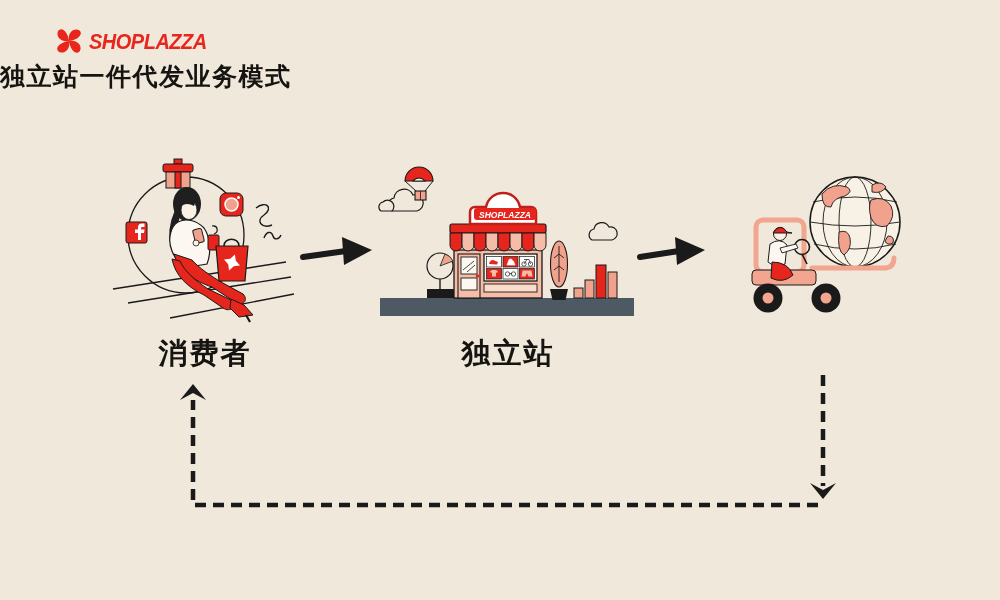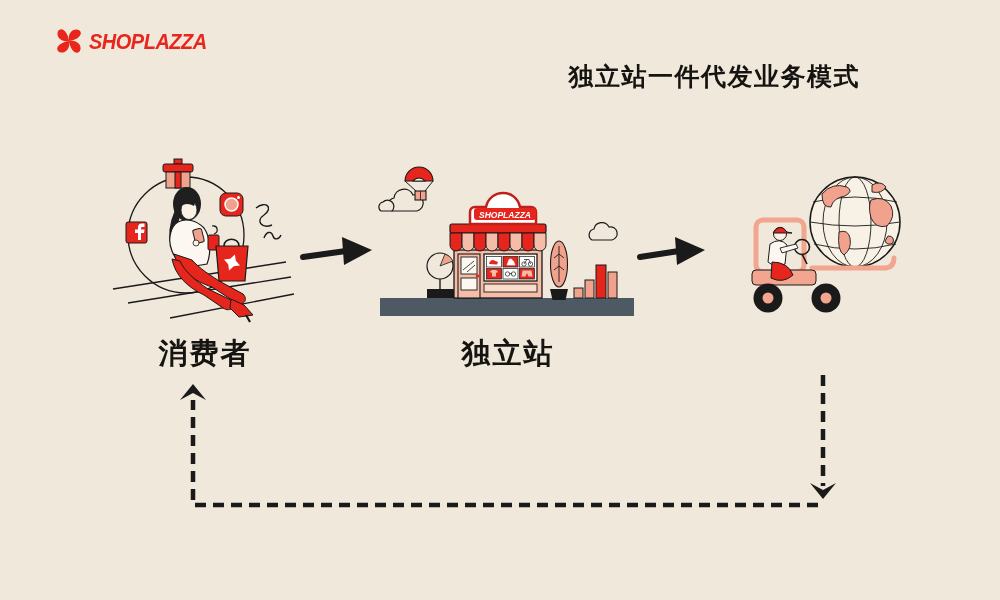--- a/index.html
+++ b/index.html
@@ -9,21 +9,21 @@
     font-family:"Liberation Sans",sans-serif;
     position:relative;overflow:hidden;
   }
   .canvas{position:absolute;inset:0;width:860px;height:600px;}
   .logo{position:absolute;left:56px;top:28px;display:flex;align-items:center;gap:7px;}
   .logo-text{
     color:#E8261B;font-size:20px;font-weight:bold;font-style:italic;
     letter-spacing:-0.5px;transform:scaleY(1.1);
   }
   .title{
-    position:absolute;left:0;right:0;top:60px;text-align:right;
+    position:absolute;left:0;right:0;top:60px;text-align:left;
     font-size:25px;font-weight:bold;color:#161411;letter-spacing:1.5px;
   }
   .node-label{
     position:absolute;width:160px;text-align:center;top:334px;
     font-size:29px;font-weight:bold;color:#161411;letter-spacing:2px;
   }
   .abs{position:absolute;}
   svg{display:block;}
 </style>
 </head>

